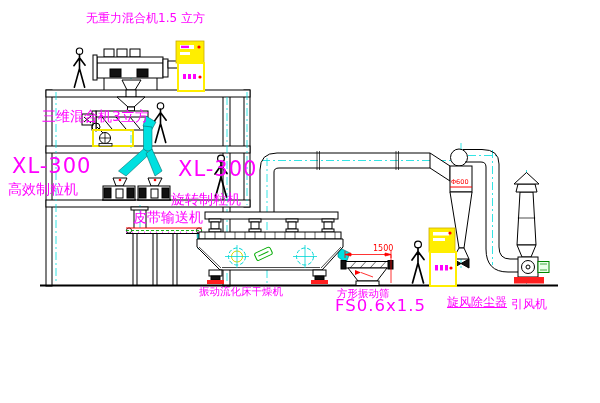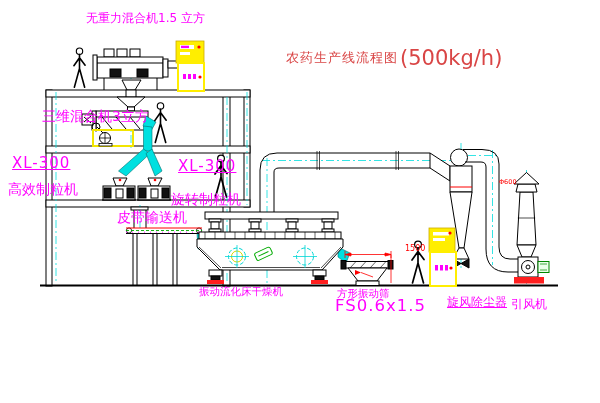--- a/index.html
+++ b/index.html
@@ -4,22 +4,22 @@
 <style>
   html,body{margin:0;padding:0;background:#fff;}
   #canvas{position:relative;width:600px;height:403px;background:#ffffff;overflow:hidden;
           font-family:"DejaVu Sans","Liberation Sans",sans-serif;}
   svg{position:absolute;left:0;top:0;}
   .lbl{position:absolute;line-height:1;white-space:nowrap;color:#ff00ff;}
   .mag10{font-size:14px;}
   .mag10h{font-size:10.5px;}
   .mag11{font-size:12px;}
   .model{font-size:16.5px;letter-spacing:1px;}
-  .modelbig{font-size:15px;letter-spacing:1px;text-decoration:underline;}
-  .red-note{color:#ff0000;margin-left:48px;}
+  .modelbig{font-size:21px;letter-spacing:1px;}
+  .red-note{color:#ff0000;}
   #title{position:absolute;left:286px;top:46px;display:flex;align-items:center;color:#d94545;}
   #title .t-cn{font-size:13px;letter-spacing:1px;}
   #title .t-cap{font-size:21px;margin-left:2px;}
   .dim1500{font-size:8px;}
   .dia600{font-size:6.5px;}
 </style>
 </head>
 <body>
 
 <div id="canvas">
@@ -271,34 +271,30 @@
         <rect x="445" y="265" width="3" height="5.5" fill="#ff00ff"></rect>
     <circle cx="451" cy="268" r="1.6" fill="#ff0000"></circle>
   </g>
 
   <use href="#person" x="0" y="0" transform="translate(70,47)" width="19" height="43"></use>
   <use href="#person" x="0" y="0" transform="translate(151,101)" width="19" height="45"></use>
   <use href="#person" x="0" y="0" transform="translate(211,154)" width="20" height="46"></use>
   <use href="#person" x="0" y="0" transform="translate(408,240)" width="20" height="46"></use>
 </svg>
 
-<div id="title">
-  <span class="t-cn">农药生产线流程图</span>
-  <span class="t-cap">(500kg/h)</span>
-</div>
 
 <div class="lbl mag11" style="left:86px;top:12px;">无重力混合机1.5 立方</div>
 <div class="lbl mag10" style="left:42px;top:109px;">三维混合机3立方</div>
 <div class="lbl modelbig" style="left:12px;top:156px;">XL-300</div>
 <div class="lbl mag10" style="left:8px;top:182px;text-align:right;">高效制粒机</div>
 <div class="lbl modelbig" style="left:178px;top:159px;">XL-300</div>
 <div class="lbl mag10" style="left:171px;top:192px;">旋转制粒机</div>
-<div class="lbl mag10" style="left:117px;top:210px;">皮带输送机</div>
+<div class="lbl mag10" style="left:133px;top:210px;">皮带输送机</div>
 <div class="lbl mag10h" style="left:199px;top:287px;font-family:Liberation Mono, monospace;">振动流化床干燥机</div>
 <div class="lbl mag10h" style="left:337px;top:288px;">方形振动筛</div>
 <div class="lbl model" style="left:335px;top:298px;">FS0.6x1.5</div>
 <div class="lbl mag11" style="left:447px;top:296px;text-decoration:underline;">旋风除尘器</div>
 <div class="lbl mag11" style="left:511px;top:298px;text-align:center;">引风机</div>
 
 <div class="lbl red-note dia600" style="left:451px;top:179px;">Φ600</div>
-<div class="lbl red-note dim1500" style="left:357px;top:245px;">1500</div>
+<div class="lbl red-note dim1500" style="left:373px;top:245px;">1500</div>
 
 </div>
 
 </body></html>

